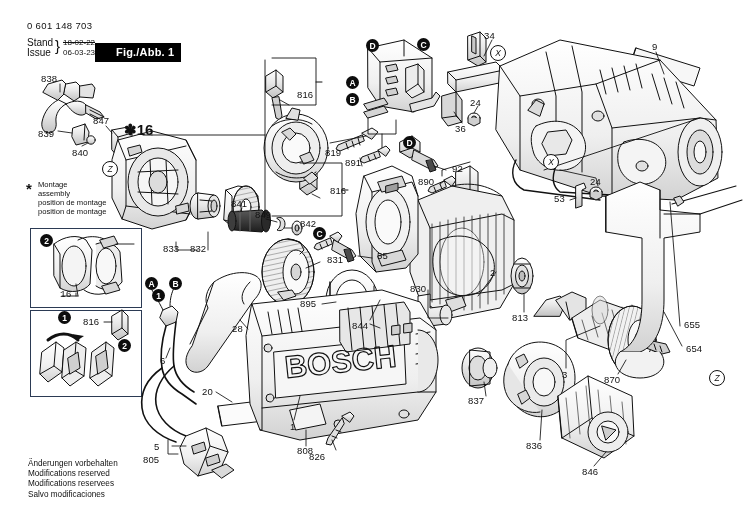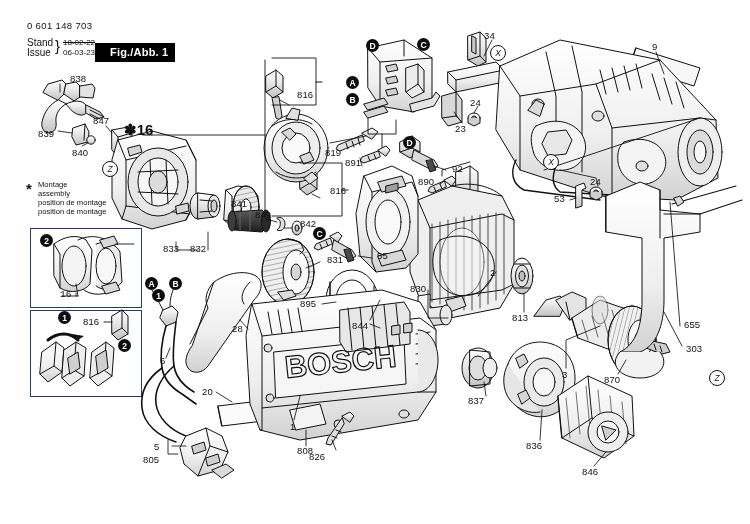--- a/index.html
+++ b/index.html
@@ -7,21 +7,21 @@
        font-family:"Liberation Sans", sans-serif;color:#111111;}
   #sheet{position:absolute;inset:0;width:750px;height:524px;}
   .lbl{position:absolute;font-size:9.5px;line-height:1.05;color:#111;white-space:pre;letter-spacing:.1px;}
   .lbl.b{font-weight:bold;}
   .hdr-num{position:absolute;left:27px;top:20px;font-size:9.5px;letter-spacing:.35px;}
   .stand{position:absolute;left:27px;top:38px;font-size:10px;line-height:9.5px;}
   .dates{position:absolute;left:63px;top:38px;font-size:8px;line-height:9.5px;}
   .strike{text-decoration:line-through;text-align:right;}
   .brace{position:absolute;left:55px;top:38px;font-size:15px;line-height:15px;color:#111;}
   .figbox{position:absolute;left:95px;top:43px;background:#000;color:#fff;
-          font-size:11px;font-weight:bold;padding:3px 7px 4px 15px;letter-spacing:.2px;}
+          font-size:11px;font-weight:bold;padding:3px 7px 4px 21px;letter-spacing:.2px;}
   .footer{position:absolute;left:28px;top:459px;font-size:8.2px;line-height:10.2px;}
   .montage{position:absolute;left:38px;top:180px;font-size:7.6px;line-height:9px;}
   .star-big{position:absolute;left:26px;top:181px;font-size:15px;font-weight:bold;line-height:15px;}
   .inset{position:absolute;border:1.4px solid #2b3a54;background:transparent;}
   .bullet{position:absolute;width:13px;height:13px;border-radius:50%;background:#0d0d0d;color:#fff;
           font-size:8.5px;font-weight:bold;display:flex;align-items:center;justify-content:center;}
   .circ{position:absolute;width:14px;height:14px;border-radius:50%;border:1.1px solid #111;
         font-size:8.5px;font-style:italic;display:flex;align-items:center;justify-content:center;background:#fff;}
   svg{position:absolute;left:0;top:0;}
 </style>
@@ -43,20 +43,26 @@
   <div class="figbox">Fig./Abb. 1</div>
 
   <div class="star-big">*</div>
   <div class="montage">
     <span>Montage</span><br>
     <span>assembly</span><br>
     <span>position de montage</span><br>
     <span>position de montage</span>
   </div>
 
+  <div class="footer">
+    <span>Änderungen vorbehalten</span><br>
+    <span>Modifications reserved</span><br>
+    <span>Modifications reservees</span><br>
+    <span>Salvo modificaciones</span>
+  </div>
 
   <div class="inset" style="left:30px;top:228px;width:110px;height:78px;"></div>
   <div class="inset" style="left:30px;top:310px;width:110px;height:85px;"></div>
 
   <svg width="750" height="524" viewBox="0 0 750 524">
     <defs>
       <linearGradient id="gMetal" x1="0" y1="0" x2="0" y2="1">
         <stop offset="0" stop-color="#ffffff"></stop>
           <stop offset=".45" stop-color="#e8e8e8"></stop>
           <stop offset="1" stop-color="#c2c2c2"></stop>
@@ -563,49 +569,49 @@
         <path d="M294 420 L300 396"></path>
         <path d="M172 446 L186 446"></path>
         <path d="M168 440 L168 454 L178 454"></path>
         <path d="M306 446 L306 430"></path>
         <path d="M336 450 L332 440"></path>
         <path d="M76 293 L76 296"></path>
       </g>
     </g>
   </svg>
 
-  <div class="lbl" style="left:63px;top:74px;padding-left:7px;">838</div>
+  <div class="lbl" style="left:34px;top:74px;padding-left:7px;">838</div>
   <div class="lbl" style="left:93px;top:116px;">847</div>
   <div class="lbl" style="left:38px;top:129px;">839</div>
   <div class="lbl" style="left:72px;top:148px;">840</div>
   <div class="lbl b" style="left:124px;top:122px;font-size:15px;">✽16</div>
   <div class="lbl" style="left:297px;top:90px;">816</div>
   <div class="lbl" style="left:330px;top:186px;">816</div>
   <div class="lbl" style="left:325px;top:148px;">819</div>
   <div class="lbl" style="left:163px;top:244px;">833</div>
   <div class="lbl" style="left:190px;top:244px;">832</div>
   <div class="lbl" style="left:231px;top:199px;">841</div>
   <div class="lbl" style="left:255px;top:210px;">849</div>
   <div class="lbl" style="left:272px;top:219px;padding-left:28px;">842</div>
   <div class="lbl" style="left:327px;top:255px;">831</div>
   <div class="lbl" style="left:377px;top:251px;">55</div>
   <div class="lbl" style="left:345px;top:158px;">891</div>
   <div class="lbl" style="left:452px;top:164px;">92</div>
   <div class="lbl" style="left:418px;top:177px;">890</div>
   <div class="lbl" style="left:484px;top:31px;">34</div>
-  <div class="lbl" style="left:455px;top:124px;">23</div>
+  <div class="lbl" style="left:455px;top:124px;">36</div>
   <div class="lbl" style="left:470px;top:98px;">24</div>
   <div class="lbl" style="left:652px;top:42px;">9</div>
   <div class="lbl" style="left:590px;top:177px;">24</div>
   <div class="lbl" style="left:554px;top:194px;">53</div>
   <div class="lbl" style="left:490px;top:268px;">2</div>
   <div class="lbl" style="left:512px;top:313px;">813</div>
   <div class="lbl" style="left:562px;top:370px;">3</div>
   <div class="lbl" style="left:604px;top:375px;">870</div>
-  <div class="lbl" style="left:686px;top:344px;">303</div>
+  <div class="lbl" style="left:686px;top:344px;">654</div>
   <div class="lbl" style="left:684px;top:320px;">655</div>
   <div class="lbl" style="left:468px;top:396px;">837</div>
   <div class="lbl" style="left:526px;top:441px;">836</div>
   <div class="lbl" style="left:582px;top:467px;">846</div>
   <div class="lbl" style="left:300px;top:299px;">895</div>
   <div class="lbl" style="left:410px;top:284px;">830</div>
   <div class="lbl" style="left:352px;top:321px;">844</div>
   <div class="lbl" style="left:232px;top:324px;">28</div>
   <div class="lbl" style="left:160px;top:356px;">6</div>
   <div class="lbl" style="left:202px;top:387px;">20</div>

